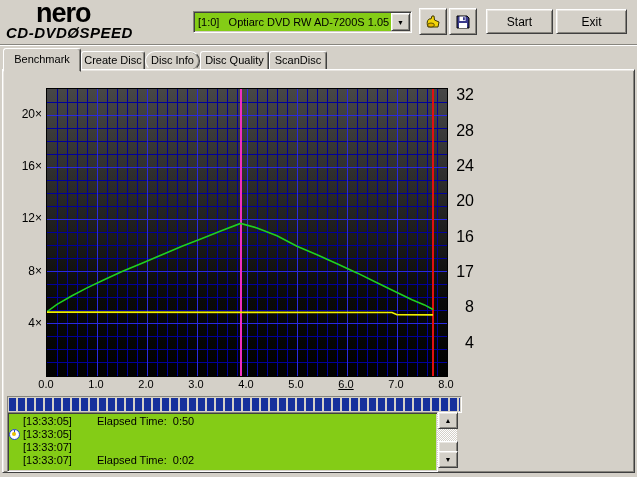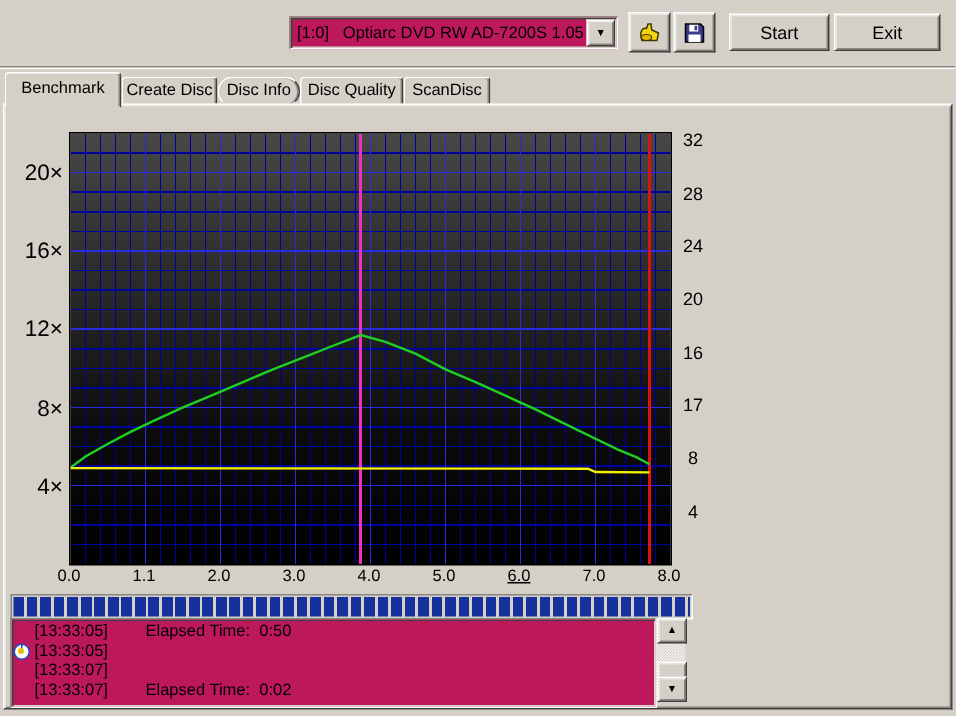--- a/index.html
+++ b/index.html
@@ -7,21 +7,21 @@
     width:637px;height:477px;position:relative;overflow:hidden;
     background:#d4d0c8;font-family:"Liberation Sans",sans-serif;font-size:11px;color:#000;
   }
   .abs{position:absolute;}
   
   .raised{
     background:#d4d0c8;border:1px solid;border-color:#ffffff #404040 #404040 #ffffff;
     box-shadow:inset 1px 1px 0 #e8e5e0, inset -1px -1px 0 #87857e;
   }
   .field{
-    background:#be185d;border:1px solid;border-color:#87857e #ffffff #ffffff #87857e;
+    background:#84cc16;border:1px solid;border-color:#87857e #ffffff #ffffff #87857e;
     box-shadow:inset 1px 1px 0 #404040, inset -1px -1px 0 #d4d0c8;
   }
   .lcd{
     background:#000;color:#00e9e9;font-weight:bold;text-align:center;
     border:2px solid;border-color:#807e79 #ffffff #ffffff #807e79;
     font-size:12px;line-height:14px;
   }
   .group{
     border:2px groove #fdfbf6;position:absolute;
   }
@@ -58,22 +58,22 @@
     left:2px;top:69px;width:631px;height:402px;z-index:2;
     background:#d4d0c8;border:1px solid;border-color:#ffffff #404040 #404040 #ffffff;
     box-shadow:inset 1px 1px 0 #e8e5e0, inset -1px -1px 0 #87857e;
   }
   
   #plot{
     left:46px;top:88px;width:400px;height:287px;z-index:3;border:1px solid #000;
     background:linear-gradient(180deg,#474747 0%,#2a2a2a 35%,#0a0a0a 72%,#000 100%);
   }
   #plot svg{position:absolute;left:0;top:0;}
-  .ytickL{position:absolute;width:100%;text-align:right;font-size:15px;}
-  .ytickR{position:absolute;width:100%;text-align:center;font-size:12px;}
+  .ytickL{position:absolute;width:100%;text-align:right;font-size:12px;}
+  .ytickR{position:absolute;width:100%;text-align:right;font-size:16px;}
   .xtick{position:absolute;width:30px;text-align:center;font-size:11px;}
   #axis-left{left:6px;top:88px;width:36px;height:287px;z-index:3;}
   #axis-right{left:450px;top:88px;width:24px;height:287px;z-index:3;}
   #axis-x{left:46px;top:378px;width:402px;height:13px;z-index:3;}
   
   #progress{
     left:7px;top:396px;width:451px;height:13px;z-index:3;
     border:1px solid;border-color:#87857e #ffffff #ffffff #87857e;padding:1px;
   }
   #progress .fill{width:100%;height:100%;
@@ -118,20 +118,24 @@
   #g-disc .g-inner{padding-top:8px;}
   #g-disc .lcd{width:64px;height:16px;font-size:13px;line-height:16px;margin:1px auto 0;}
   #g-disc .g-row{margin-top:7px;}
   #g-iface .g-inner{padding-top:14px;}
   #g-iface .lcd{width:61px;height:16px;font-size:13px;line-height:16px;margin:2px auto 0;}
 </style>
 </head>
 <body>
 
 <div id="toolbar" class="abs">
+  <div id="logo" class="abs">
+    <div class="brand">nero</div>
+    <div class="product"><span>CD-DVD</span><span class="disc-glyph">Ø</span><span>SPEED</span></div>
+  </div>
   <div id="drive-combo" class="abs field">
     <div class="combo-text">[1:0]   Optiarc DVD RW AD-7200S 1.05</div>
     <div class="combo-btn raised">
         <span>▼</span>
       </div>
   </div>
   <div id="eject-btn" class="abs toolbtn raised">
     <svg width="18" height="18" viewBox="0 0 18 18">
       <path d="M4 14 C2 9 4 5 7 6 L8 3 L10 3 L10.5 7 L15 9 L14 14 Z" fill="#f2d50a" stroke="#403800" stroke-width="1"></path>
       <ellipse cx="7" cy="12" rx="3.4" ry="2" fill="#e6b800" stroke="#403800" stroke-width="0.8"></ellipse>
@@ -170,21 +174,21 @@
     <div class="ytickR" style="top: 33.7385px;">28</div>
     <div class="ytickR" style="top: 69.0615px;">24</div>
     <div class="ytickR" style="top: 104.385px;">20</div>
     <div class="ytickR" style="top: 139.708px;">16</div>
     <div class="ytickR" style="top: 175.031px;">17</div>
     <div class="ytickR" style="top: 210.354px;">8</div>
     <div class="ytickR" style="top: 245.677px;">4</div>
   </div>
 <div id="axis-x" class="abs">
     <div class="xtick" style="left: -15px; top: 0px;">0.0</div>
-    <div class="xtick" style="left: 35px; top: 0px;">1.1</div>
+    <div class="xtick" style="left: 35px; top: 0px;">1.0</div>
     <div class="xtick" style="left: 85px; top: 0px;">2.0</div>
     <div class="xtick" style="left: 135px; top: 0px;">3.0</div>
     <div class="xtick" style="left: 185px; top: 0px;">4.0</div>
     <div class="xtick" style="left: 235px; top: 0px;">5.0</div>
     <div class="xtick" style="left: 285px; top: 0px; text-decoration: underline;">6.0</div>
     <div class="xtick" style="left: 335px; top: 0px;">7.0</div>
     <div class="xtick" style="left: 385px; top: 0px;">8.0</div>
   </div>
 <div id="plot" class="abs">
   <svg id="plot-svg" width="400" height="287" viewBox="0 0 400 287">

